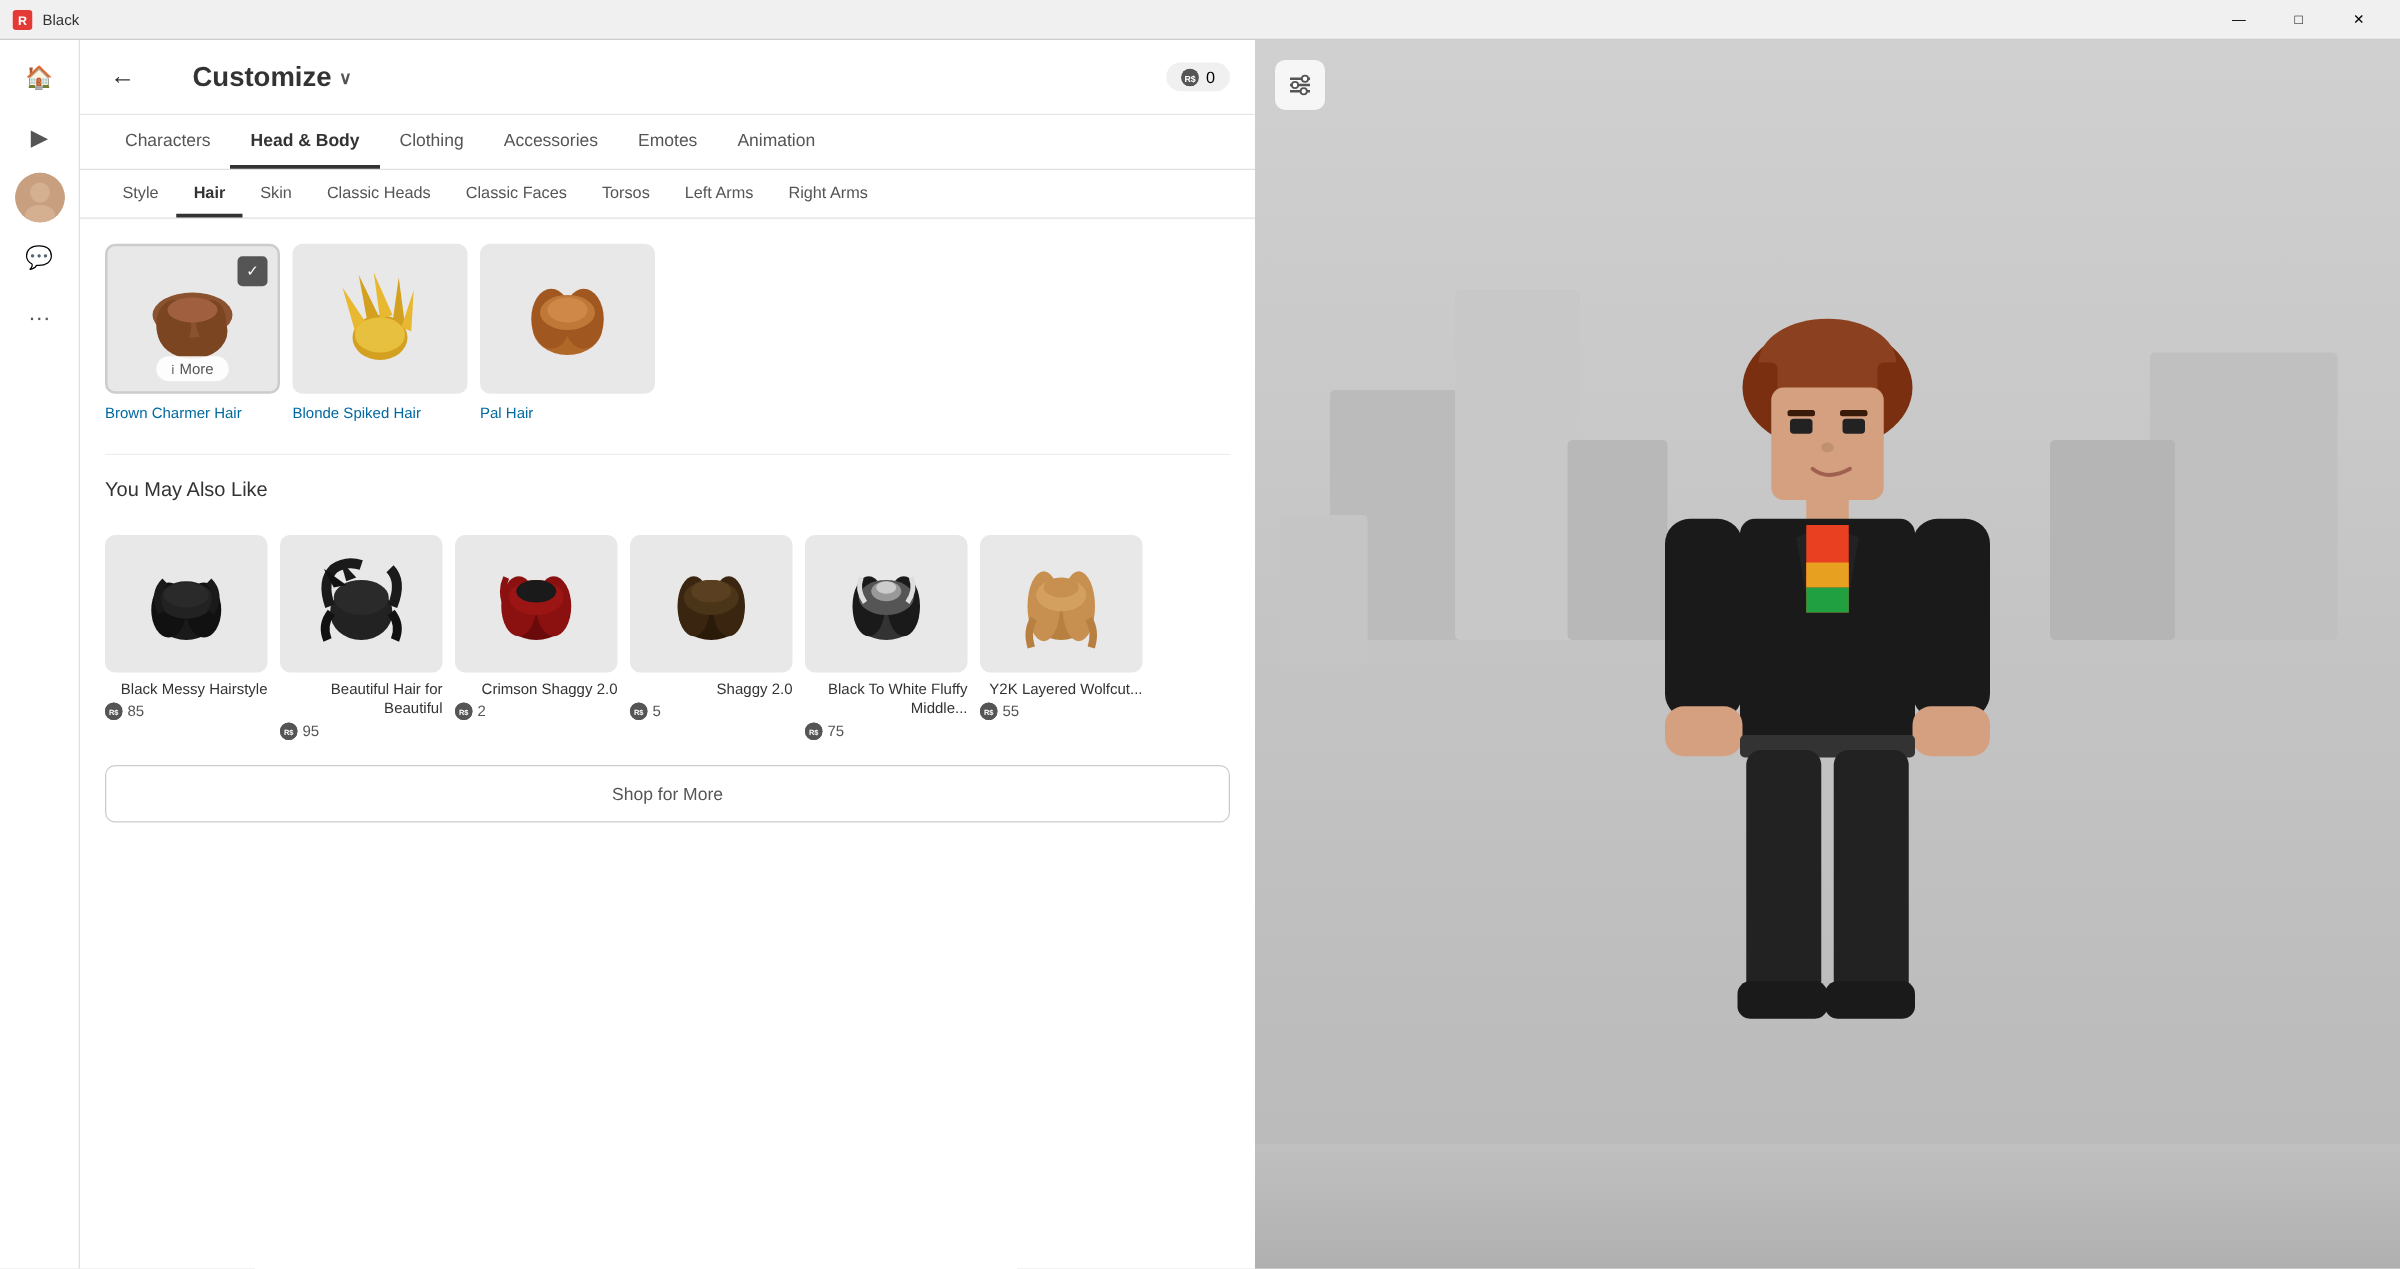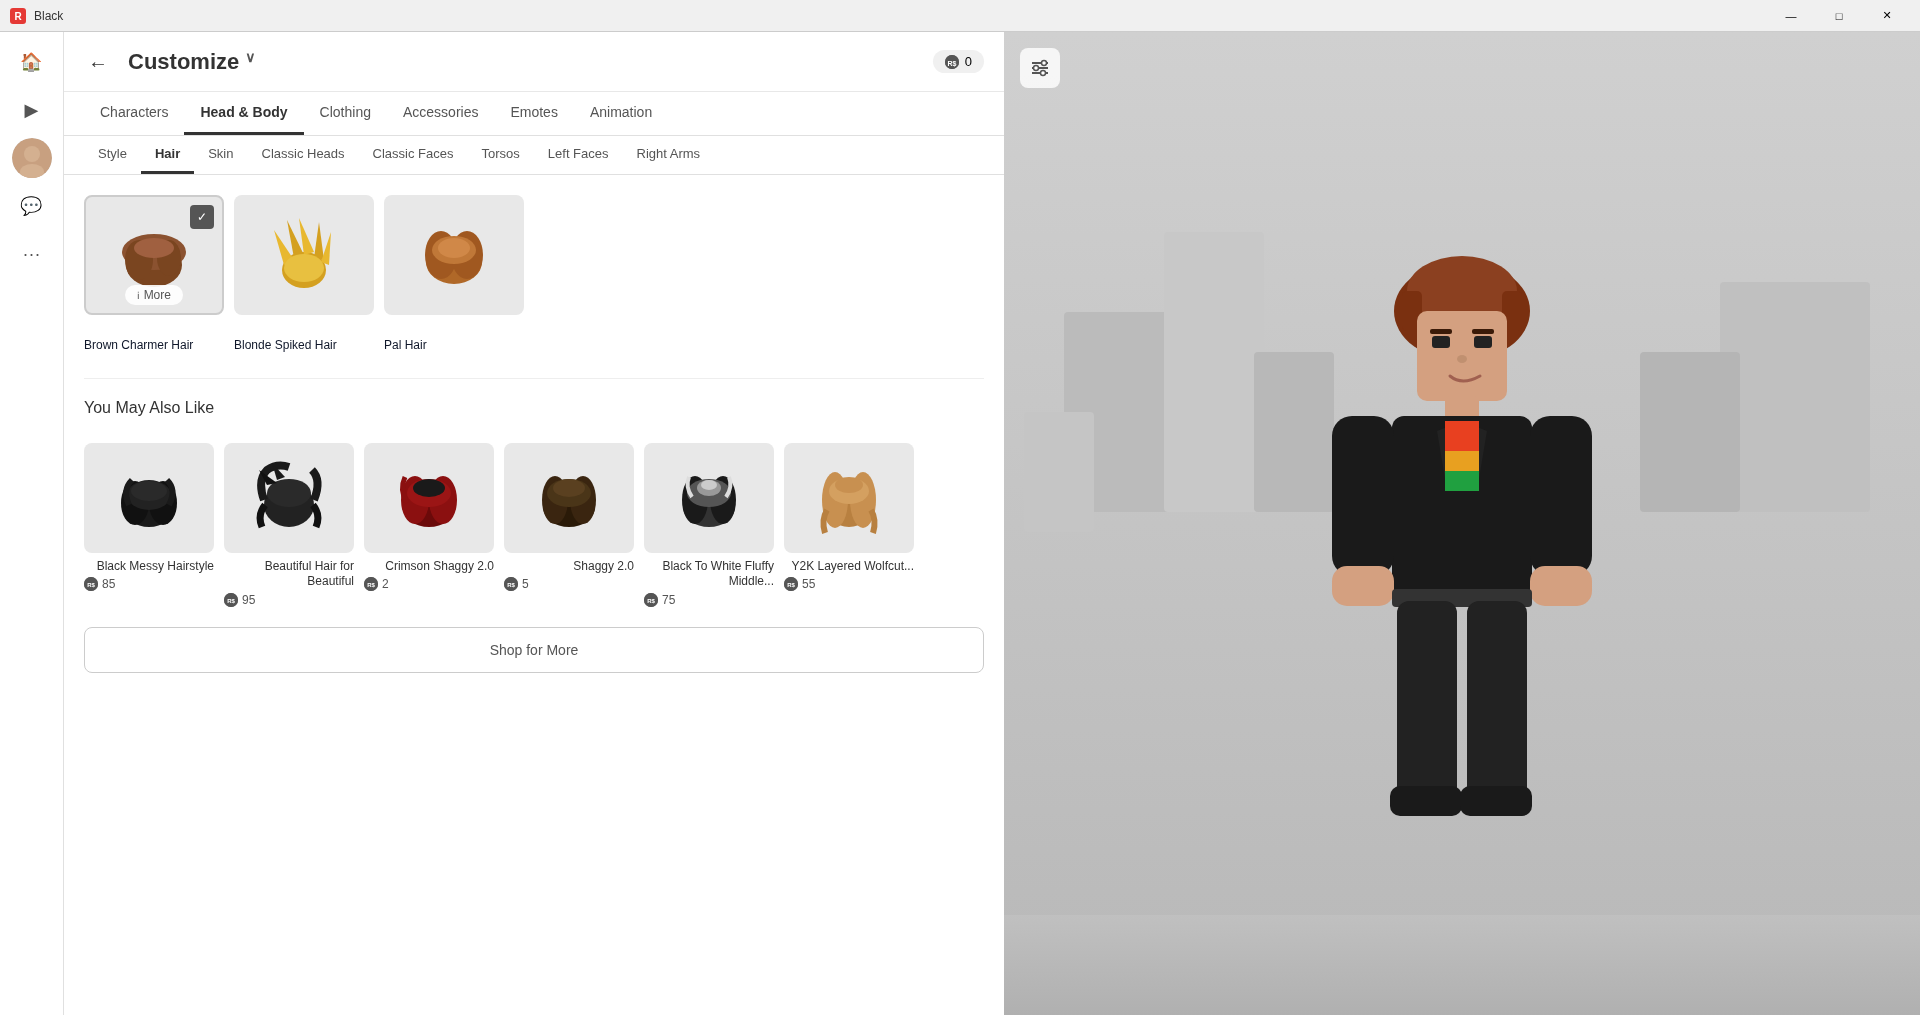--- a/index.html
+++ b/index.html
@@ -66,21 +66,21 @@
       gap: 16px;
     }
     .back-btn {
       background: none; border: none; cursor: pointer;
       font-size: 20px; color: #333; padding: 4px;
     }
     .header-title {
       font-size: 22px;
       font-weight: 600;
       color: #333;
-      display: flex; gap: 6px;
+      display: flex; align-items: center; gap: 6px; margin-left: 26px;
     }
     .header-title .chevron { font-size: 14px; color: #555; }
 
     
     .robux-badge {
       margin-left: auto;
       background: #f0f0f0;
       border-radius: 20px;
       padding: 4px 12px;
       display: flex; align-items: center; gap: 6px;
@@ -167,22 +167,22 @@
       position: absolute; bottom: 8px; left: 50%; transform: translateX(-50%);
       background: rgba(255,255,255,0.9);
       border-radius: 20px;
       padding: 3px 12px;
       font-size: 12px;
       color: #555;
       display: flex; align-items: center; gap: 4px;
     }
     .item-name {
       font-size: 12px;
-      color: #0f172a;
-      margin-top: 23px;
+      color: #0369a1;
+      margin-top: 8px;
       line-height: 1.3;
     }
 
     
     .section-title {
       font-size: 16px;
       font-weight: 400;
       color: #333;
       margin-bottom: 26px;
     }
@@ -336,21 +336,21 @@
       <div class="nav-tab">Animation</div>
     </div>
 
     <div class="sub-tabs">
       <div class="sub-tab">Style</div>
       <div class="sub-tab active">Hair</div>
       <div class="sub-tab">Skin</div>
       <div class="sub-tab">Classic Heads</div>
       <div class="sub-tab">Classic Faces</div>
       <div class="sub-tab">Torsos</div>
-      <div class="sub-tab">Left Faces</div>
+      <div class="sub-tab">Left Arms</div>
       <div class="sub-tab">Right Arms</div>
     </div>
 
     <div class="items-section">
 
       
       <div class="items-grid">
 
         <div class="item-card">
           <div class="item-thumb selected">

